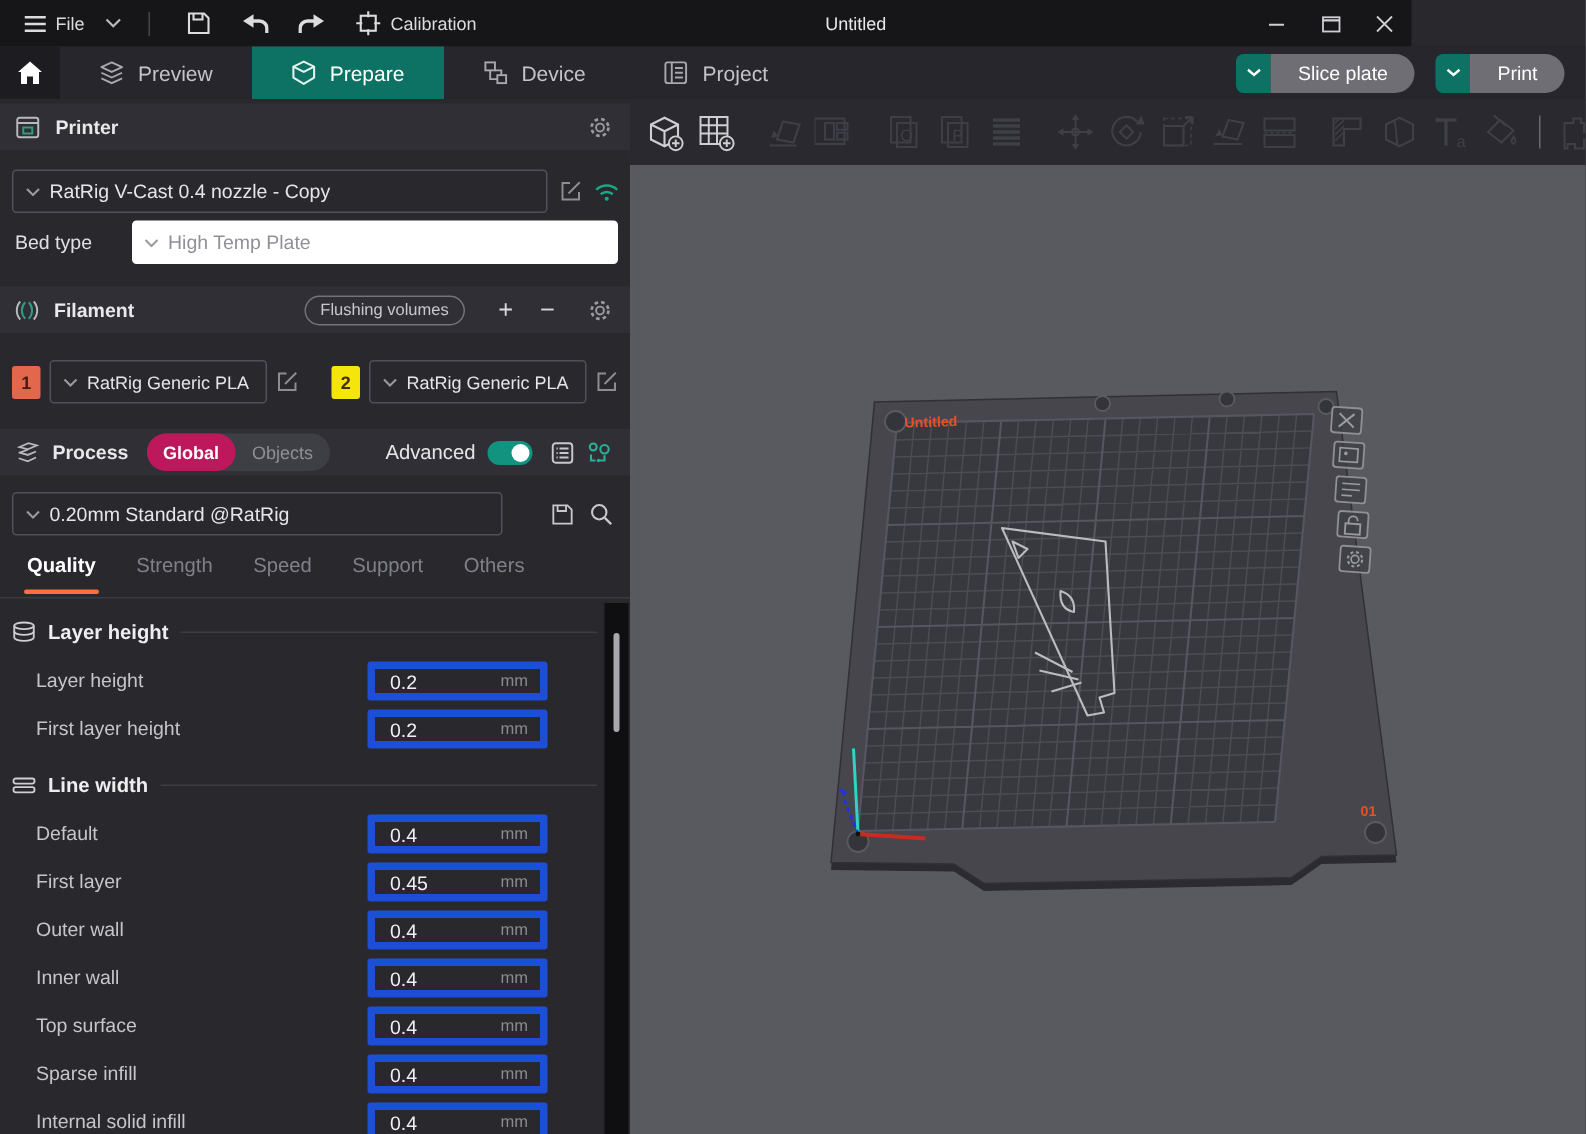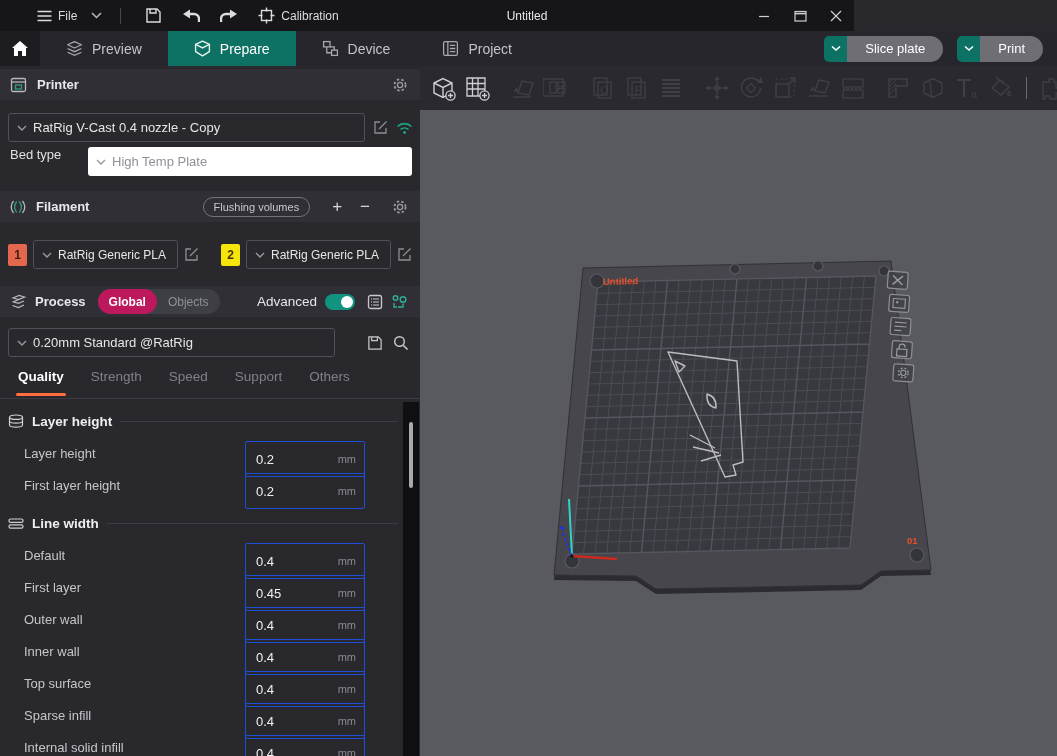--- a/index.html
+++ b/index.html
@@ -3,22 +3,22 @@
 <meta charset="utf-8">
 <style>
   * { margin:0; padding:0; box-sizing:border-box; }
   html,body { width:1057px; height:756px; overflow:hidden; }
   body { font-family:"Liberation Sans", sans-serif; background:#28282d; color:#e6e6e9;
          -webkit-user-select:none; user-select:none; position:relative; }
   svg { display:block; }
   .ic { flex:0 0 auto; }
 
   
-  .titlebar { position:absolute; left:0; top:0; width:854px; height:31px; background:#161619;
-              display:flex; align-items:center; font-size:12px; color:#dcdcde;padding-left:21px; }
+  .titlebar { position:absolute; left:0; top:0; width:941px; height:31px; background:#161619;
+              display:flex; align-items:center; font-size:12px; color:#dcdcde; }
   .tb-left { display:flex; align-items:center; gap:8px; padding-left:10px; }
   .tb-btn { display:flex; align-items:center; gap:6px; padding:4px 6px; cursor:default; }
   .tb-divider { width:1px; height:16px; background:#46464c; margin:0 10px; }
   .tb-title { position:absolute; left:200px; right:0; text-align:center; font-size:12px; color:#e8e8ea; }
   .win-controls { position:absolute; right:0; top:0; height:31px; display:flex; }
   .win-btn { width:36px; height:31px; display:flex; align-items:center; justify-content:center; color:#cfcfd3; }
 
   
   .tabbar { position:absolute; left:0; top:31px; width:1057px; height:35px; background:#26262c;
             display:flex; align-items:stretch; }
@@ -46,21 +46,21 @@
   .pill-btn { border:1px solid #73737b; border-radius:11px; color:#c9c9cd; font-size:11px; padding:3px 10px; }
   .pm-btn { color:#d9d9dc; font-size:17px; line-height:1; padding:0 4px; }
 
   .row { position:relative; margin-left:8px; margin-right:8px; }
   .select { border:1px solid #50505a; border-radius:3px; height:29px; display:flex; align-items:center;
             gap:6px; padding:0 8px; font-size:13px; color:#e6e6e9; background:transparent; }
   .select .chev { color:#9a9aa0; }
   .select.filled { background:#ffffff; border:none; color:#90909a; }
   .iconbtn { color:#8d8d93; display:flex; align-items:center; }
 
-  .bedtype-row { display:flex; align-items:flex-start; margin:5px 8px 0 8px; }
+  .bedtype-row { display:flex; align-items:center; margin:5px 8px 0 8px; }
   .bed-label { font-size:13px; color:#e0e0e4; padding-left:2px; width:80px; }
 
   .fil-row { display:flex; align-items:center; margin:18px 8px 0 8px; gap:6px; }
   .fil-badge { width:22px; height:22px; border-radius:2px; display:flex; align-items:center;
                justify-content:center; font-size:12px; font-weight:bold; color:rgba(40,15,5,0.85); }
   .fil-badge.b1 { background:#e2674d; }
   .fil-badge.b2 { background:#f5e50a; }
   .fil-select { flex:0 0 145px; }
 
   .scope-toggle { display:flex; align-items:center; background:#3e3e45; border-radius:13px; height:25px; }
@@ -78,21 +78,21 @@
   .tabs-divider { height:1px; background:#3a3a40; }
 
   .group-header { display:flex; align-items:center; gap:8px; margin:11px 8px 0 8px; height:22px; }
   .group-title { font-size:13.5px; font-weight:bold; color:#eeeef1; white-space:nowrap; }
   .group-header .rule { flex:1; height:1px; background:#3c3c42; margin-right:14px; }
   .group-header .gicon { color:#cfcfd3; }
 
   .setting-row { position:relative; height:27px; margin-top:5px; }
   .setting-row.first { margin-top:9px; }
   .setting-label { position:absolute; left:24px; top:5px; font-size:13px; color:#c6c6ca; }
-  .num-input { position:absolute; left:245px; top:0; width:120px; height:36px; border:1px solid #1d4ed8;
+  .num-input { position:absolute; left:245px; top:0; width:120px; height:26px; border:5px solid #1d4ed8;
                border-radius:2px; display:flex; align-items:center; }
   .num-val { font-size:13px; color:#f0f0f2; padding-left:10px; flex:1; }
   .num-unit { font-size:11px; color:#8a8a90; padding-right:8px; }
 
   .scrolltrack { position:absolute; right:1px; top:336px; width:16px; height:354px; background:#0f0f12; }
   .scrollthumb { position:absolute; left:6px; top:20px; width:4px; height:66px; background:#a9a9ad; border-radius:2px; }
 
   
   .viewport { flex:1; display:flex; flex-direction:column; position:relative; }
   .vtoolbar { height:44px; background:#29292f; display:flex; align-items:center; padding-left:6px; }

